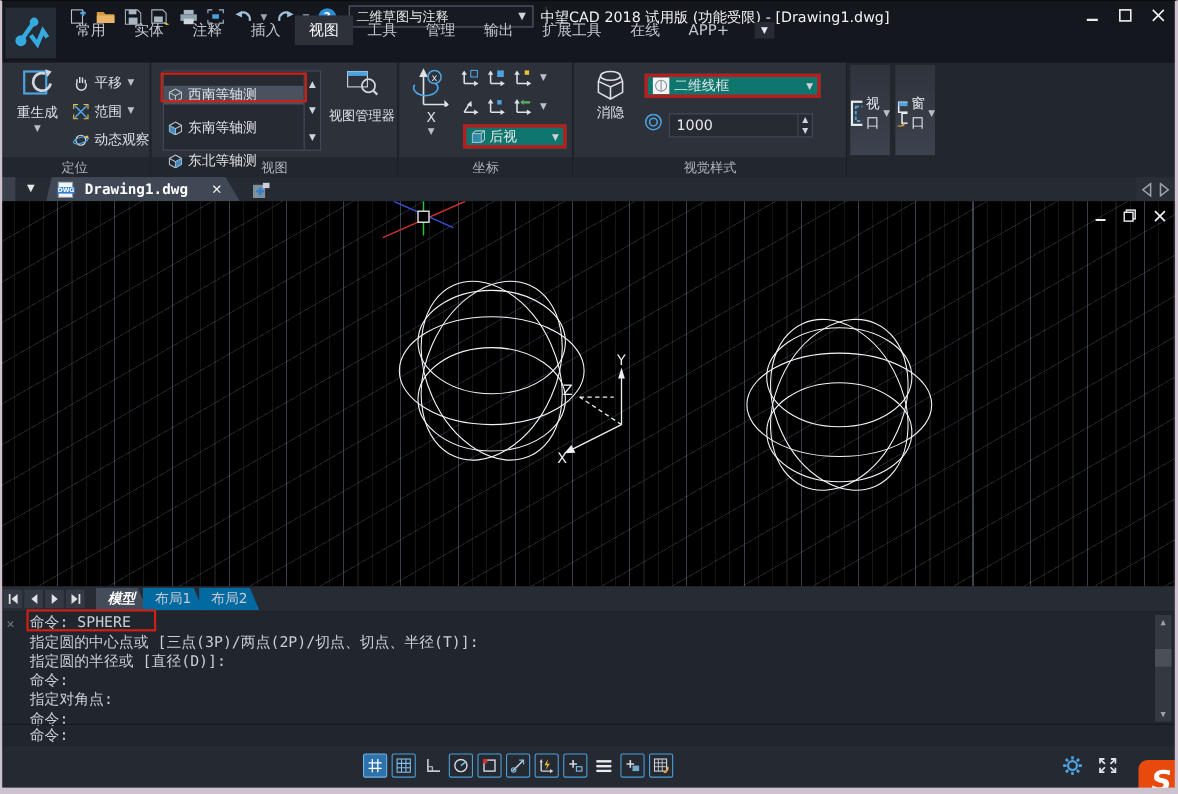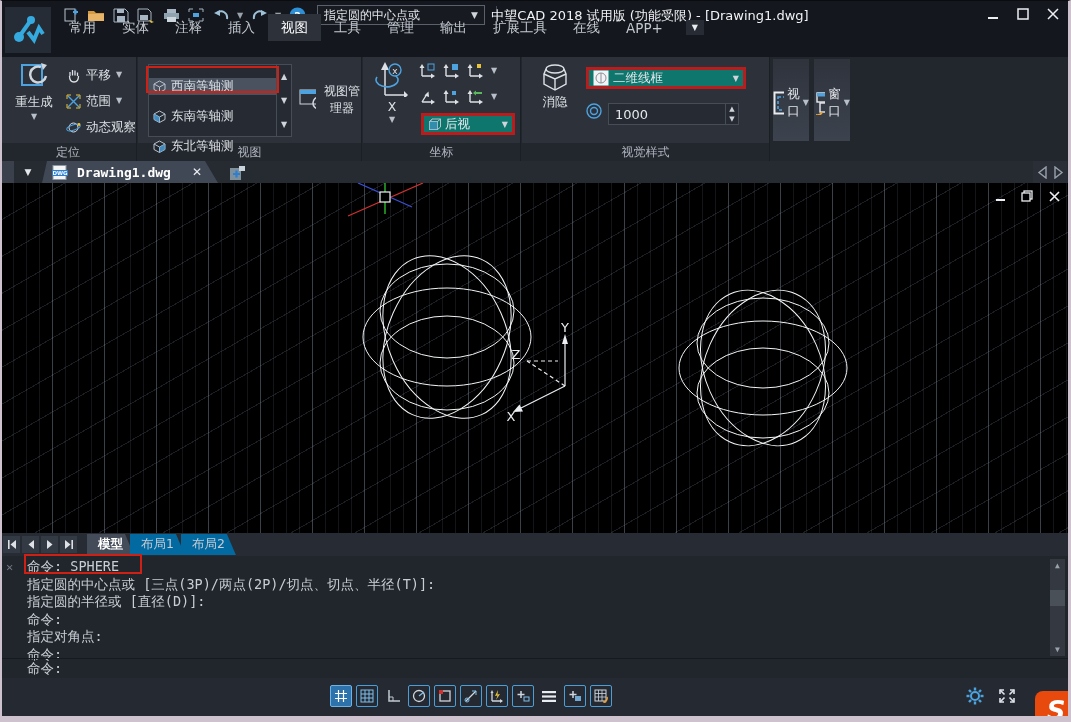--- a/index.html
+++ b/index.html
@@ -47,21 +47,21 @@
   .rowbtn{display:flex;align-items:center;gap:5px;height:26px;color:#dde1e6;font-size:12.5px;}
 
   
   .vlist{position:absolute;left:10px;top:7px;width:144px;height:73px;background:#262b33;
          border:1px solid #474d57;display:flex;}
   .vrows{flex:1;display:flex;flex-direction:column;}
   .vrow{flex:1;display:flex;align-items:center;gap:5px;padding-left:4px;font-size:12.5px;color:#dde1e6;margin-top:13px;}
   .vrow.sel{background:#4a5260;}
   .vscroll{width:15px;border-left:1px solid #474d57;display:flex;flex-direction:column;}
   .vsb{flex:1;display:flex;align-items:center;justify-content:center;color:#cfd4da;font-size:8px;}
-  .mgrbtn{position:absolute;left:160px;top:4px;width:62px;height:78px;display:flex;
+  .mgrbtn{position:absolute;left:160px;top:4px;width:62px;height:78px;display:flex;flex-direction:column;
           align-items:center;justify-content:flex-start;gap:8px;font-size:12px;color:#dde1e6;text-align:center;}
 
   .combo{background:#0f766e;border:3px solid #b91c1c;display:flex;align-items:center;gap:4px;
          padding:0 4px;font-size:12.5px;color:#e4e7eb;height:22px;}
   .combo .cap{margin-left:auto;font-size:8px;color:#cfd4da;}
   .tinput{background:#262b33;border:1px solid #474d57;color:#e4e7eb;font-size:13px;height:22px;
           padding:0 6px;font-family:inherit;width:118px;}
   .spin{width:13px;height:22px;display:flex;flex-direction:column;border:1px solid #474d57;border-left:none;background:#262b33;}
   .spin span{flex:1;display:flex;align-items:center;justify-content:center;font-size:7px;color:#cfd4da;}
 
@@ -92,21 +92,21 @@
   .cwb{width:14px;height:14px;display:flex;align-items:center;justify-content:center;}
   .scene{position:absolute;left:0;top:0;}
   .sph ellipse{fill:none;stroke:#f2f4f6;stroke-width:1;}
 
   
   .lrow{position:absolute;left:0;top:533px;width:100%;height:23px;background:#272b33;
         display:flex;align-items:center;padding-left:3px;gap:2px;}
   .lnav{width:17px;height:17px;background:#343a43;display:flex;align-items:center;justify-content:center;}
   .ltab{height:21px;padding:0 11px;display:flex;align-items:center;font-size:12.5px;color:#c6cbd2;
         background:#0369a1;clip-path:polygon(0 0,calc(100% - 9px) 0,100% 100%,0 100%);margin-right:-6px;}
-  .ltab.first{margin-left:8px;clip-path:polygon(0 0,calc(100% - 9px) 0,100% 100%,0 100%);}
+  .ltab.first{margin-left:8px;clip-path:polygon(0 0,calc(100% - 9px) 0,100% 100%,0 100%);font-style:italic;}
   .ltab.active{background:#454c59;color:#fff;font-weight:bold;}
 
   
   .cmd{position:absolute;left:0;top:556px;width:100%;height:122px;background:#21252c;
        font-family:"DejaVu Sans Mono","Liberation Mono",monospace;font-size:13.5px;color:#c9ced5;}
   .cmdx{position:absolute;left:6px;top:4px;color:#737a84;font-size:12px;}
   .cmdlines{position:absolute;left:27px;top:2px;line-height:17.6px;white-space:pre;}
   .cmdprompt{position:absolute;left:0;bottom:0;width:100%;height:20px;border-top:1px solid #161a20;
              padding-left:27px;display:flex;align-items:center;}
   .cscroll{position:absolute;right:6px;top:3px;width:15px;height:97px;background:#343941;
@@ -193,21 +193,21 @@
           </svg>
       </div>
       <div class="qcaret">▼</div>
       <div class="qbtn">
         <svg width="17" height="17">
             <circle cx="8.5" cy="8.5" r="8" fill="#2e8fd5"></circle>
             <text x="8.5" y="12.5" text-anchor="middle" font-size="11" font-weight="bold" fill="#fff">?</text>
           </svg>
       </div>
       <div class="wsel">
-        <span>指定圆的中心点或</span>
+        <span>二维草图与注释</span>
         <span class="cap">▼</span>
       </div>
       <div class="qsep"></div>
     </div>
     <div class="title-text">中望CAD 2018 试用版 (功能受限) - [Drawing1.dwg]</div>
     <div class="winctl">
       <div class="winbtn">
           <svg width="12" height="12">
             <line x1="1" y1="10" x2="11" y2="10" stroke="#eceef2" stroke-width="2"></line>
           </svg>

